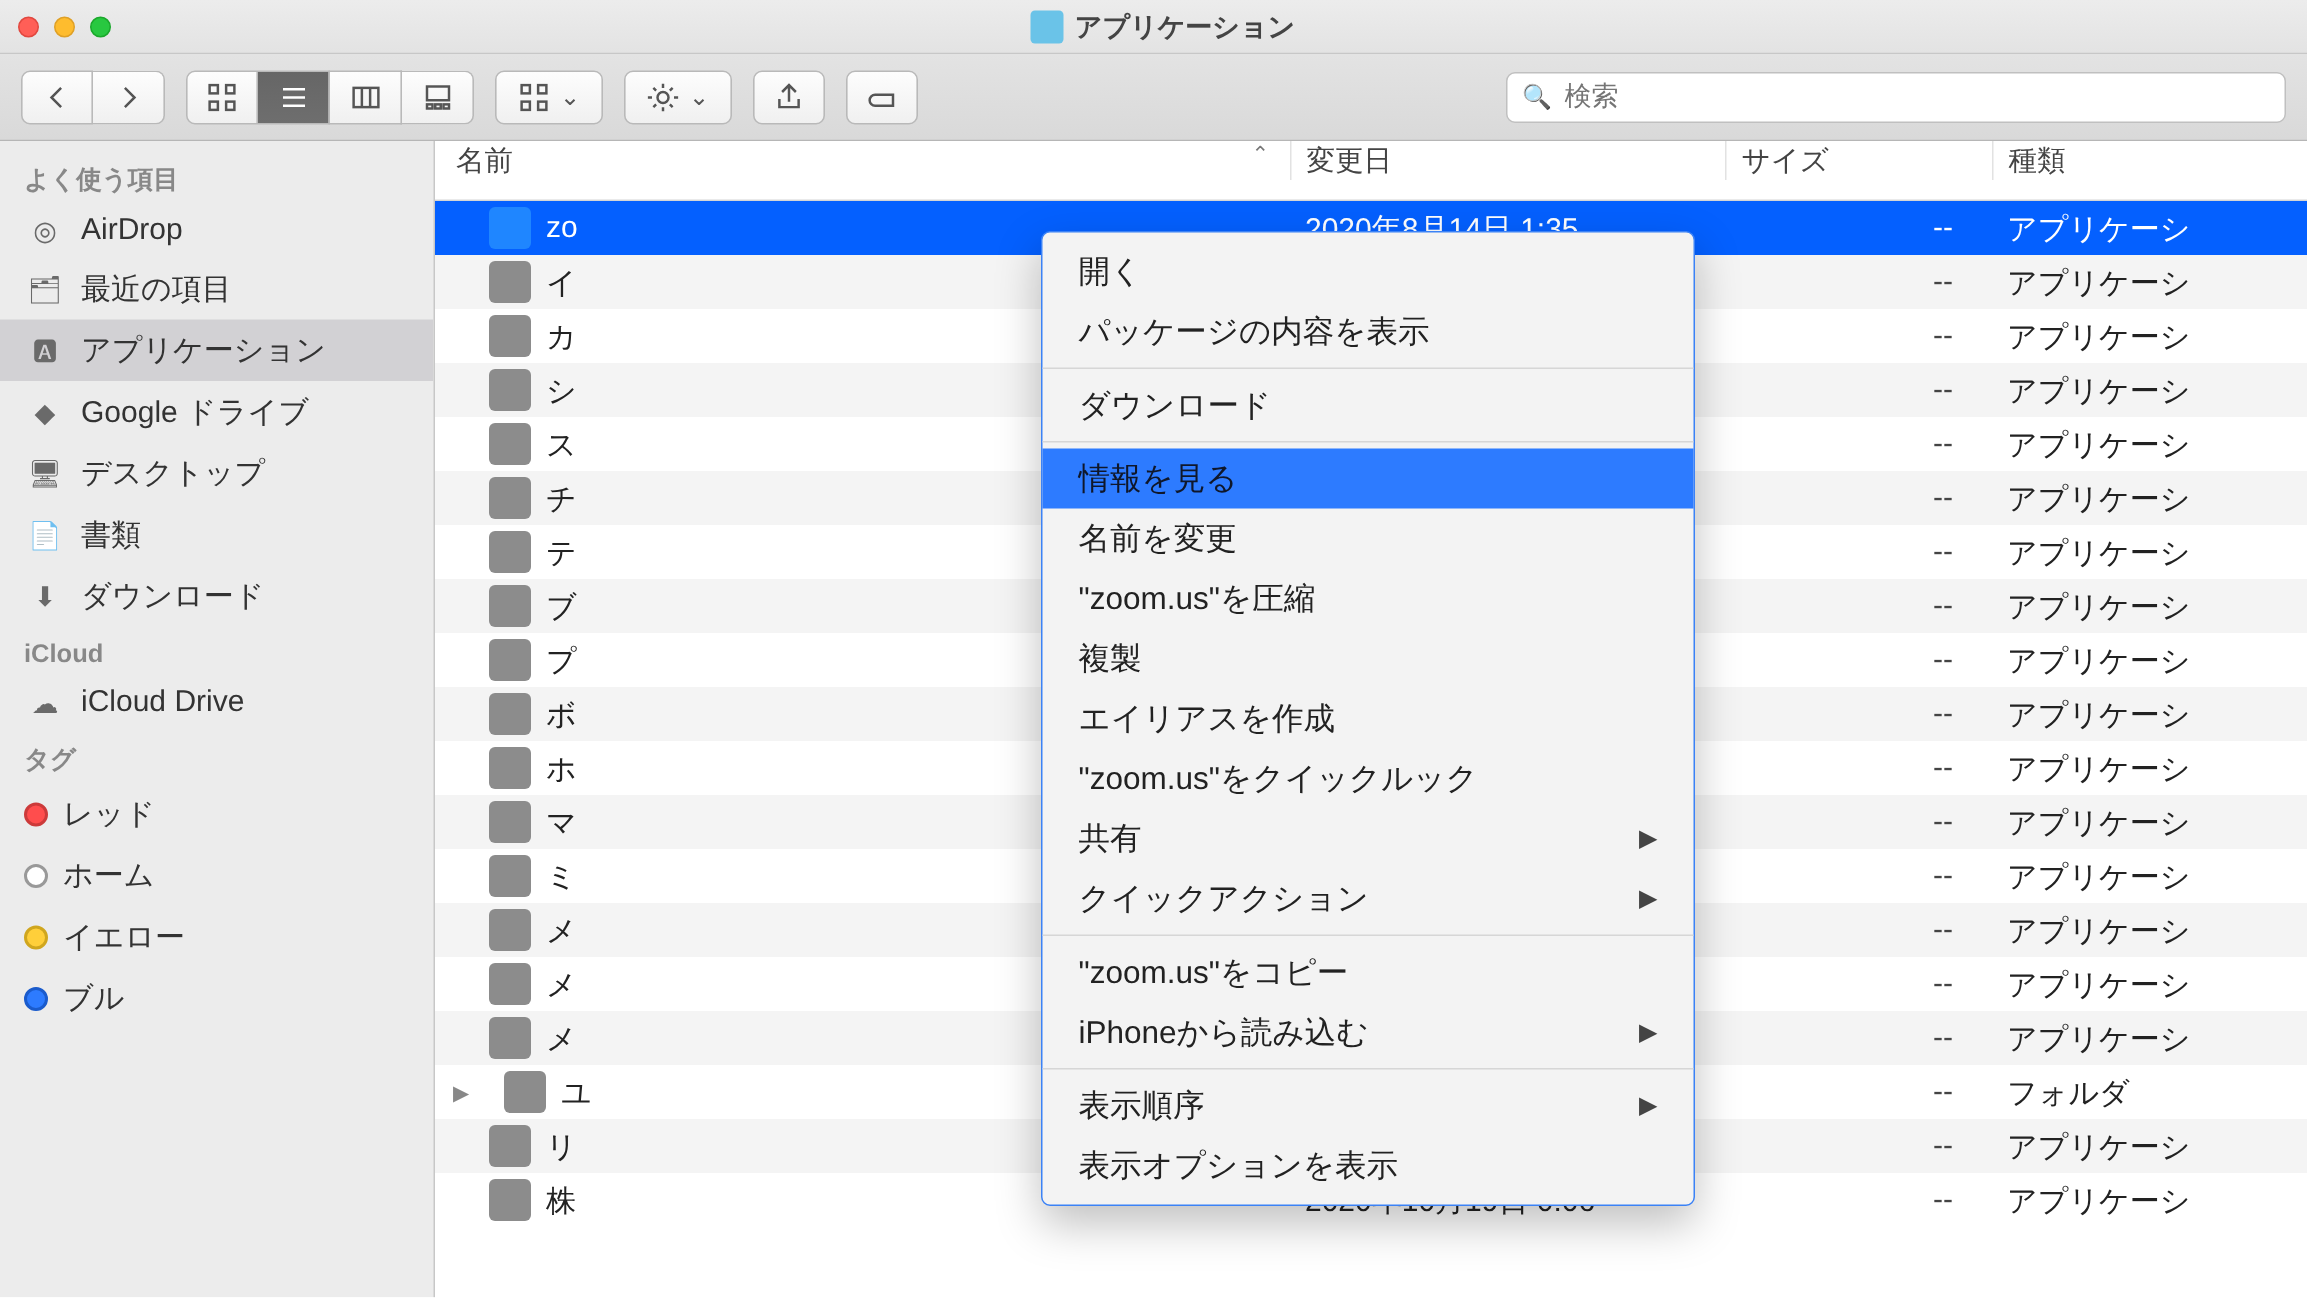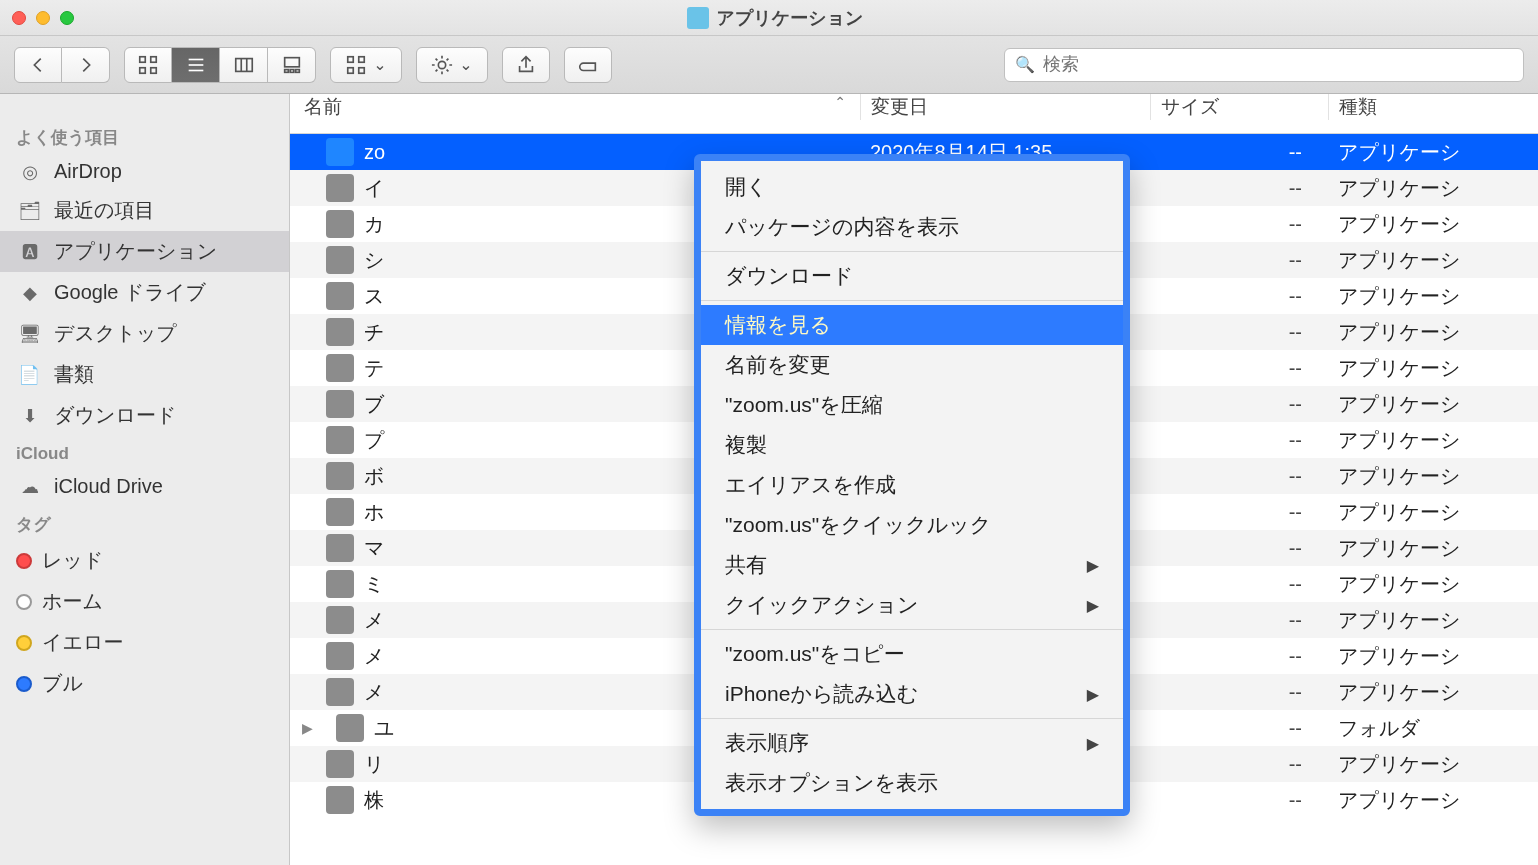--- a/index.html
+++ b/index.html
@@ -19,21 +19,21 @@
   .seg .tbbtn { border-radius: 0; }
   .seg .tbbtn:first-child { border-radius: 6px 0 0 6px; }
   .seg .tbbtn:last-child { border-radius: 0 6px 6px 0; }
   .seg .tbbtn + .tbbtn { border-left: none; }
   .tbbtn.single { border-radius: 6px; }
   .tbbtn.active { background: linear-gradient(#666, #6e6e6e); color: #fff; }
   .search { flex: 1; height: 34px; background: #fff; border: 1px solid #c0c0c0; border-radius: 6px; display: flex; align-items: center; padding: 0 10px; gap: 8px; max-width: 520px; margin-left: auto; }
   .search input { border: none; outline: none; flex: 1; font-size: 18px; color: #666; background: transparent; }
 
   .body { flex: 1; display: flex; overflow: hidden; }
-  .sidebar { width: 290px; background: #ececec; border-right: 1px solid #c7c7c7; padding-top: 24px; overflow: hidden; }
+  .sidebar { width: 290px; background: #ececec; border-right: 1px solid #c7c7c7; padding-top: 6px; overflow: hidden; }
   .side-head { padding: 8px 16px 4px; font-size: 17px; font-weight: 700; color: #888; }
   .side-item { display: flex; align-items: center; gap: 10px; padding: 7px 16px; font-size: 20px; color: #333; }
   .side-item.sel { background: #d2d1d4; }
   .side-icon { width: 28px; height: 22px; display: inline-flex; align-items: center; justify-content: center; color: #6a6a6a; font-size: 18px; }
   .tagdot { width: 16px; height: 16px; border-radius: 50%; border: 2px solid #999; }
   .tagdot.red { background: #ff4d4d; border-color: #cc3a3a; }
   .tagdot.yellow { background: #ffcf3a; border-color: #d0a61e; }
   .tagdot.gray { background: #fff; }
 
   .main { flex: 1; position: relative; display: flex; flex-direction: column; }
@@ -52,23 +52,23 @@
   .row .cname { flex: 0 0 570px; display: flex; align-items: center; gap: 10px; padding-left: 36px; }
   .row .disclose { width: 18px; margin-left: -24px; margin-right: 6px; color: #888; font-size: 14px; }
   .row .ico { width: 28px; height: 28px; border-radius: 4px; background: #8c8c8c; display: inline-block; }
   .row.sel .ico { background: #1f86ff; }
   .row .cdate { flex: 0 0 290px; padding-left: 10px; }
   .row .csize { flex: 0 0 178; flex-basis: 178px; text-align: right; padding-right: 26px; color: #444; }
   .row.sel .csize { color: #fff; }
   .row .ckind { flex: 1; padding-left: 10px; }
 
   
-  .menu { position: absolute; left: 404px; top: 60px; width: 436px; background: #f3f3f3; border: 7px solid #3b82f6; border-radius: 6px; box-shadow: 0 12px 30px rgba(0,0,0,0.25); padding: 6px 0; }
+  .menu { position: absolute; left: 404px; top: 60px; width: 436px; background: #f3f3f3; border: 1px solid #3b82f6; border-radius: 6px; box-shadow: 0 12px 30px rgba(0,0,0,0.25); padding: 6px 0; }
   .mitem { padding: 6px 24px; font-size: 21px; color: #222; display: flex; justify-content: space-between; align-items: center; }
-  .mitem.sel { background: #2d7bff; color: #fef9c3; }
+  .mitem.sel { background: #2d7bff; color: #0f172a; }
   .msep { height: 1px; background: #d6d6d6; margin: 4px 0; }
   .sub { font-size: 16px; color: #444; }
 
   svg { width: 22px; height: 22px; }
   .tbbtn svg { stroke: #555; fill: none; stroke-width: 1.8; }
   .tbbtn.active svg { stroke: #fff; }
 </style>
 </head>
 <body>
 

